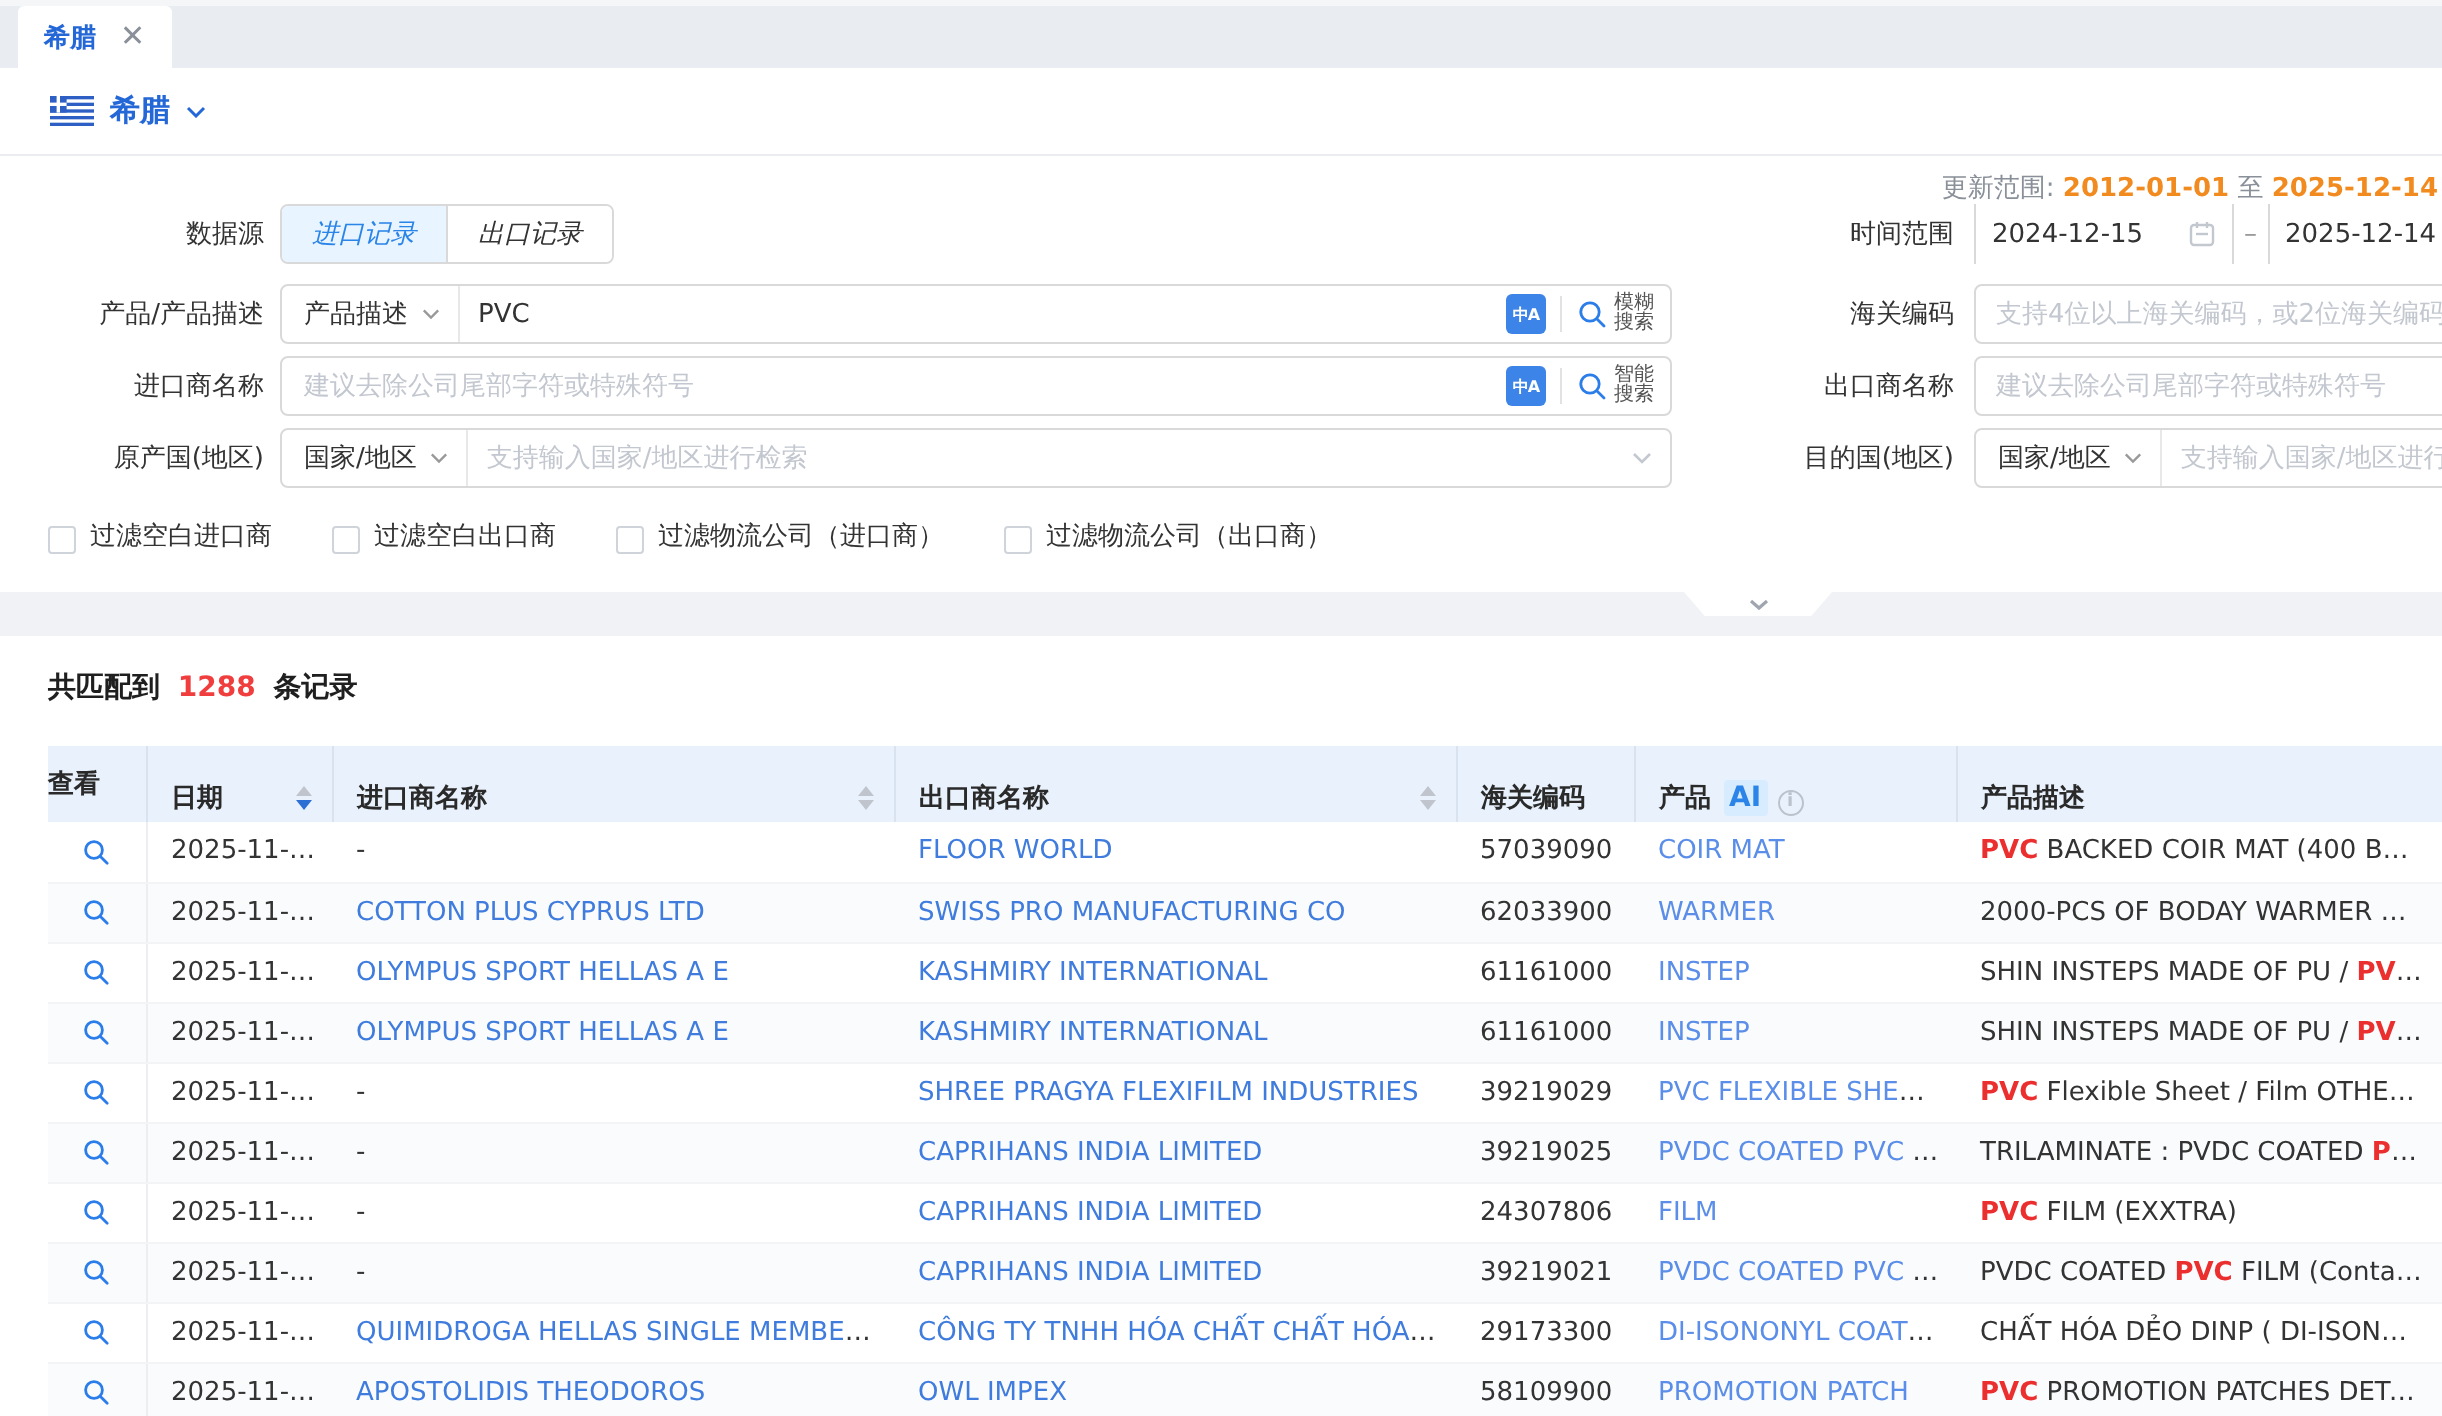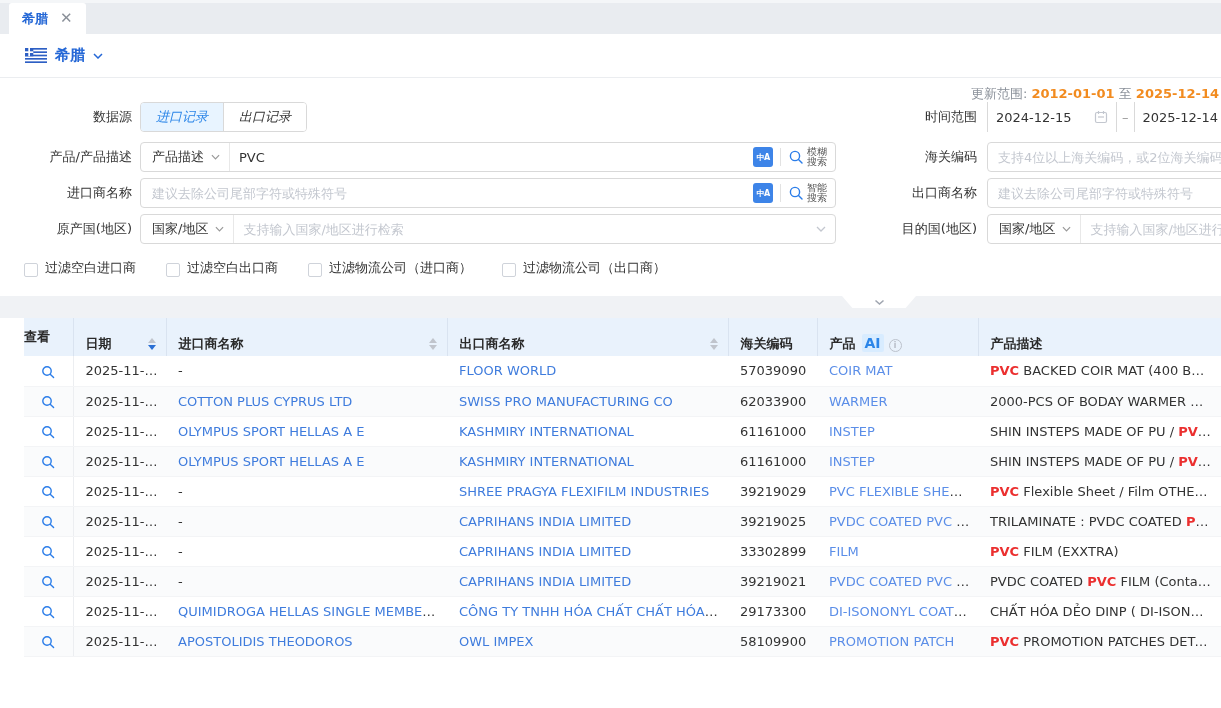--- a/index.html
+++ b/index.html
@@ -271,20 +271,25 @@
   <div class="collapse-tab">
     <svg width="11" height="7" viewBox="0 0 11 7">
         <polyline points="1.5,1.5 5.5,5 9.5,1.5" fill="none" stroke="#a0a6b0" stroke-width="1.6"></polyline>
       </svg>
   </div>
 </div>
 
 <div class="gap-band"></div>
 
 <div class="results">
+  <div class="match-line">
+    <span>共匹配到</span>
+    <span class="match-count">1288</span>
+    <span>条记录</span>
+  </div>
 
   <table>
     <colgroup>
       <col class="c-view">
         <col class="c-date">
         <col class="c-imp">
         <col class="c-exp">
         <col class="c-hs">
         <col class="c-prod">
         <col>
@@ -414,21 +419,21 @@
         <tr>
           <td class="view"><span class="view-btn">
               <svg width="14" height="14" viewBox="0 0 14 14">
                 <circle cx="6" cy="6" r="4.2" fill="none" stroke="#2b7de9" stroke-width="1.4"></circle>
                 <line x1="9.2" y1="9.2" x2="12.6" y2="12.6" stroke="#2b7de9" stroke-width="1.4" stroke-linecap="round"></line>
               </svg>
             </span></td>
           <td>2025-11-20</td>
           <td>-</td>
           <td><span class="cell-link">CAPRIHANS INDIA LIMITED</span></td>
-          <td>33302899</td>
+          <td>24307806</td>
           <td><span class="prod-link">FILM</span></td>
           <td><span class="hl">PVC</span><span> FILM (EXXTRA)</span></td>
         </tr>
         <tr class="stripe">
           <td class="view"><span class="view-btn">
               <svg width="14" height="14" viewBox="0 0 14 14">
                 <circle cx="6" cy="6" r="4.2" fill="none" stroke="#2b7de9" stroke-width="1.4"></circle>
                 <line x1="9.2" y1="9.2" x2="12.6" y2="12.6" stroke="#2b7de9" stroke-width="1.4" stroke-linecap="round"></line>
               </svg>
             </span></td>

